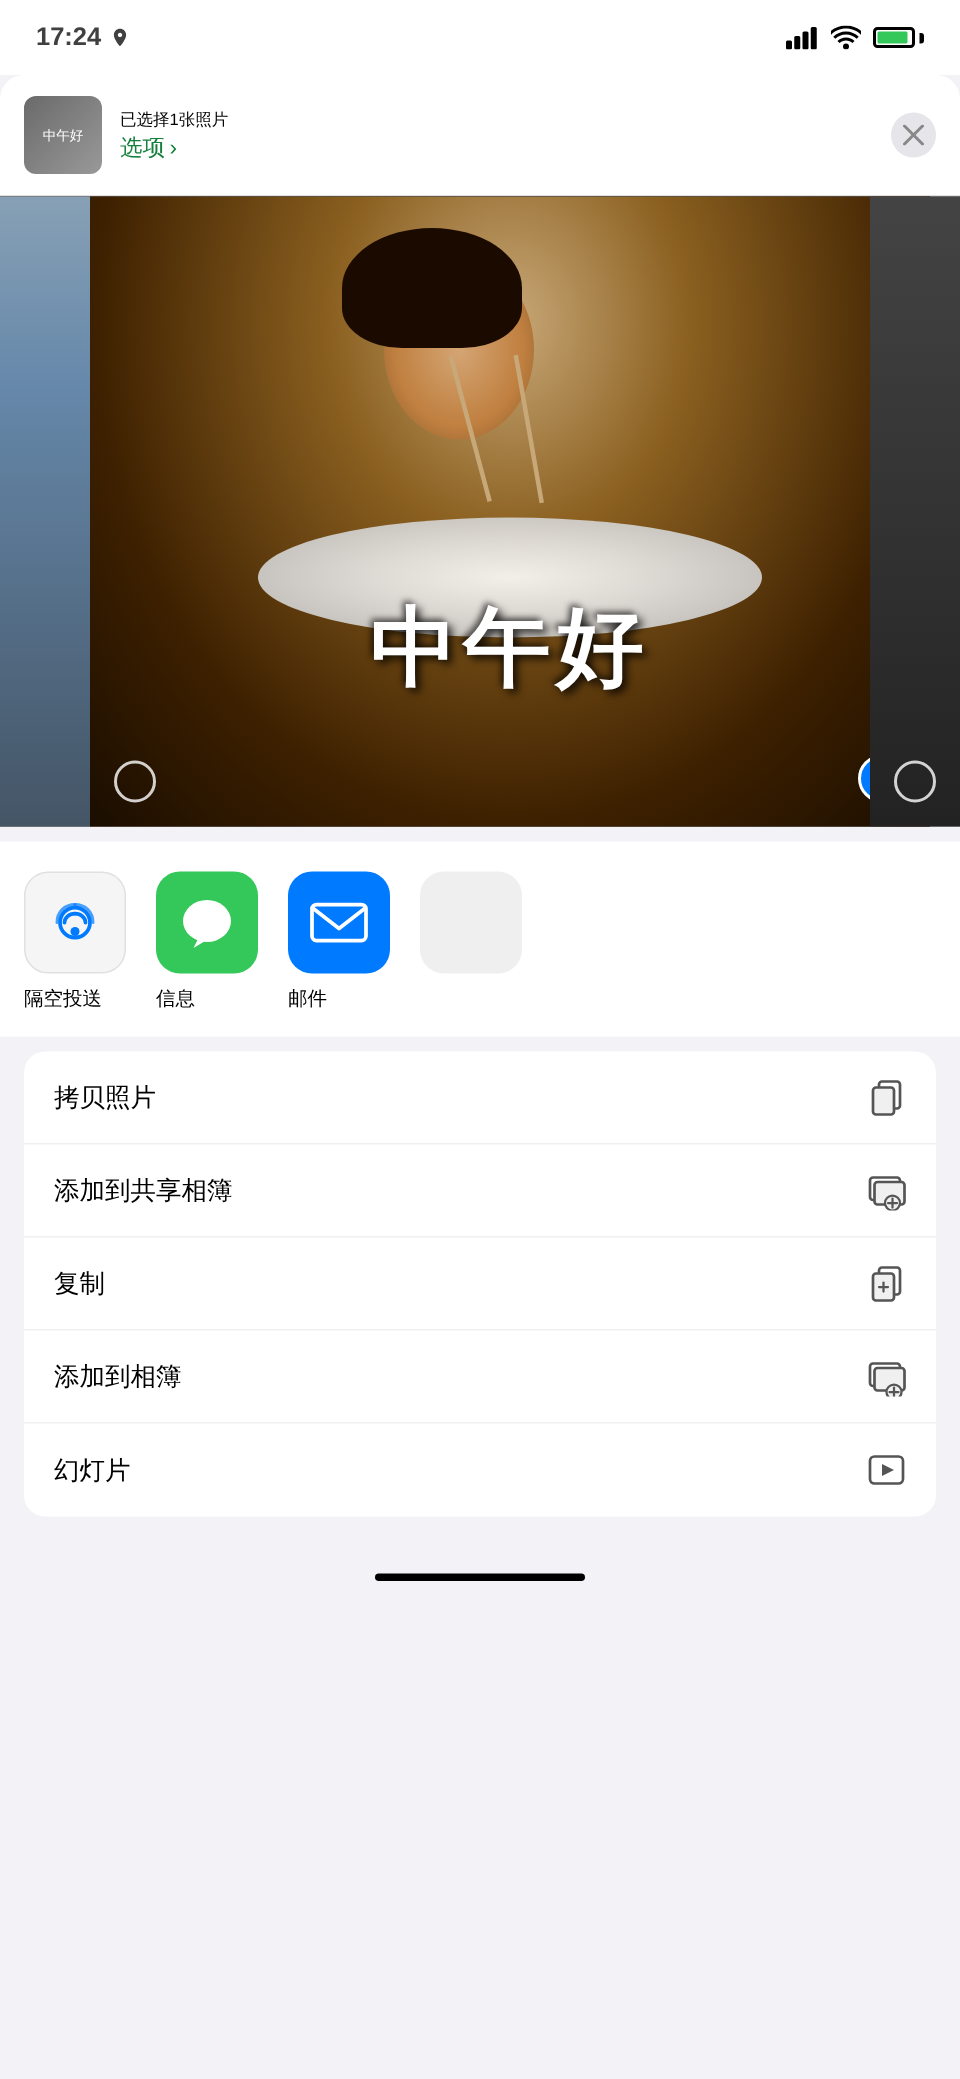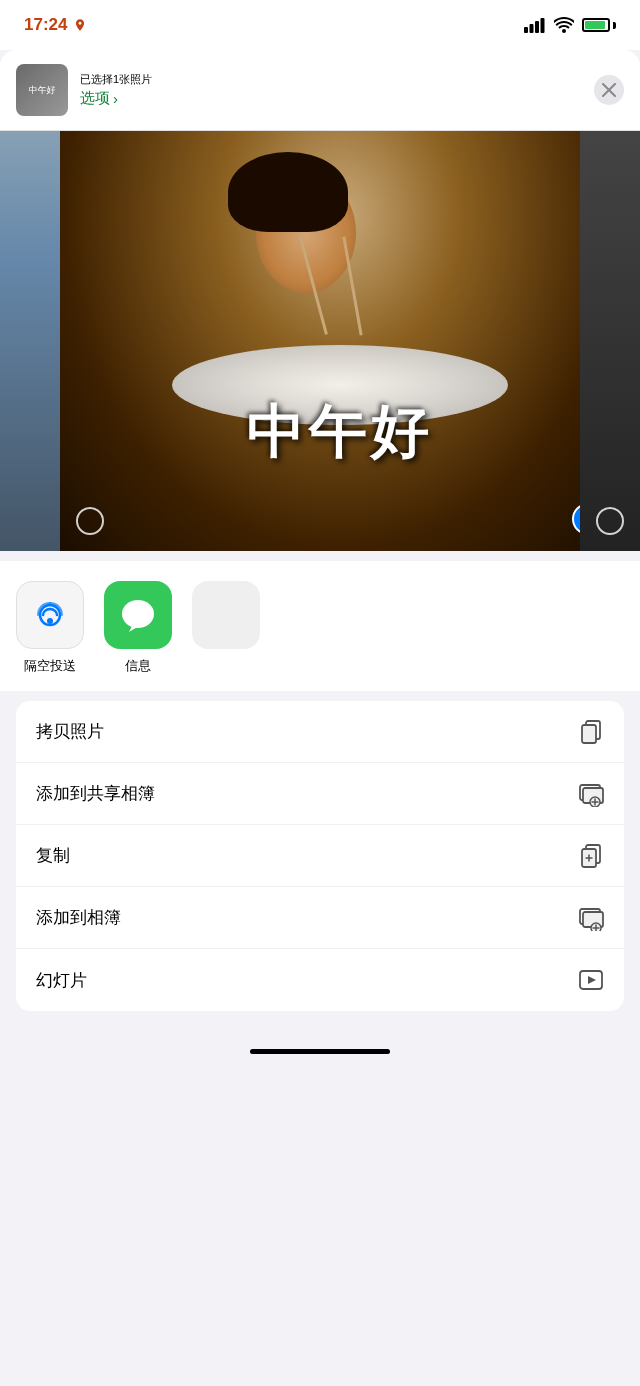--- a/index.html
+++ b/index.html
@@ -17,21 +17,21 @@
       background: #fff;
       height: 50px;
       display: flex;
       align-items: center;
       justify-content: space-between;
       padding: 0 24px;
     }
     .status-time {
       font-size: 17px;
       font-weight: 600;
-      color: #c2410c;
+      color: #404040;
       display: flex;
       align-items: center;
       gap: 6px;
     }
     .status-icons {
       display: flex;
       align-items: center;
       gap: 8px;
     }
 
@@ -173,21 +173,21 @@
       background: #fff;
       padding: 20px 16px 16px;
       margin-top: 10px;
       display: flex;
       gap: 20px;
       overflow-x: auto;
     }
     .app-item {
       display: flex;
       flex-direction: column;
-      align-items: center;
+      align-items: flex-start;
       gap: 8px;
       flex-shrink: 0;
     }
     .app-icon {
       width: 68px;
       height: 68px;
       border-radius: 16px;
       display: flex;
       align-items: center;
       justify-content: center;
@@ -369,20 +369,29 @@
     <div class="app-item">
       <div class="app-icon icon-messages">
         <svg width="42" height="42" viewBox="0 0 42 42">
           <ellipse cx="21" cy="20" rx="16" ry="14" fill="#fff"></ellipse>
           <polygon points="15,32 12,38 22,32" fill="#fff"></polygon>
         </svg>
       </div>
       <div class="app-label">信息</div>
     </div>
 
+    <div class="app-item">
+      <div class="app-icon icon-mail">
+        <svg width="42" height="36" viewBox="0 0 42 36">
+          <rect x="3" y="6" width="36" height="24" rx="3" fill="none" stroke="#fff" stroke-width="2.5"></rect>
+          <polyline points="3,8 21,22 39,8" fill="none" stroke="#fff" stroke-width="2.5" stroke-linejoin="round"></polyline>
+        </svg>
+      </div>
+      <div class="app-label">邮件</div>
+    </div>
 
 
     <div class="app-item" style="opacity:0.5;">
       <div class="app-icon" style="background:#e0e0e0;border-radius:16px;">
       </div>
     </div>
   </div>
 
   <div class="action-list">
 

